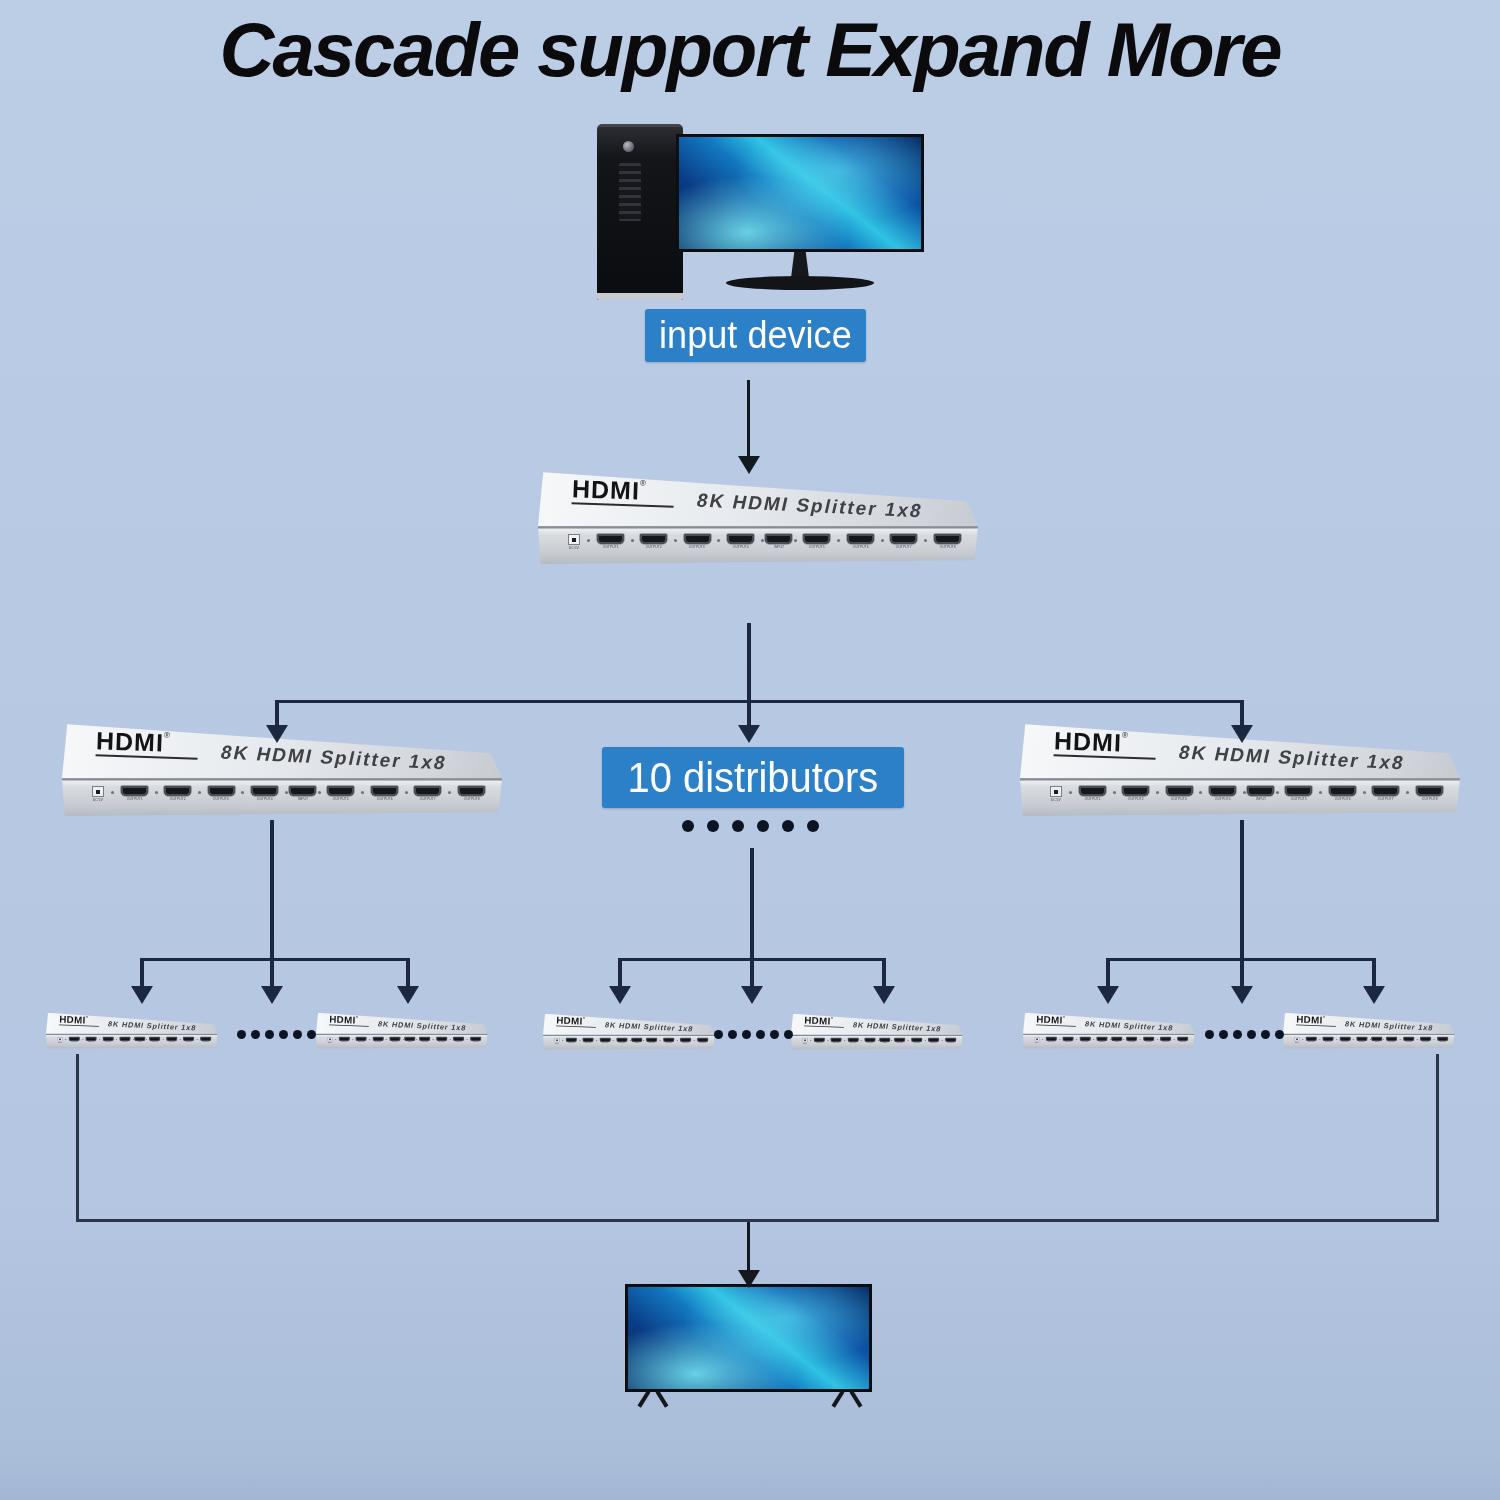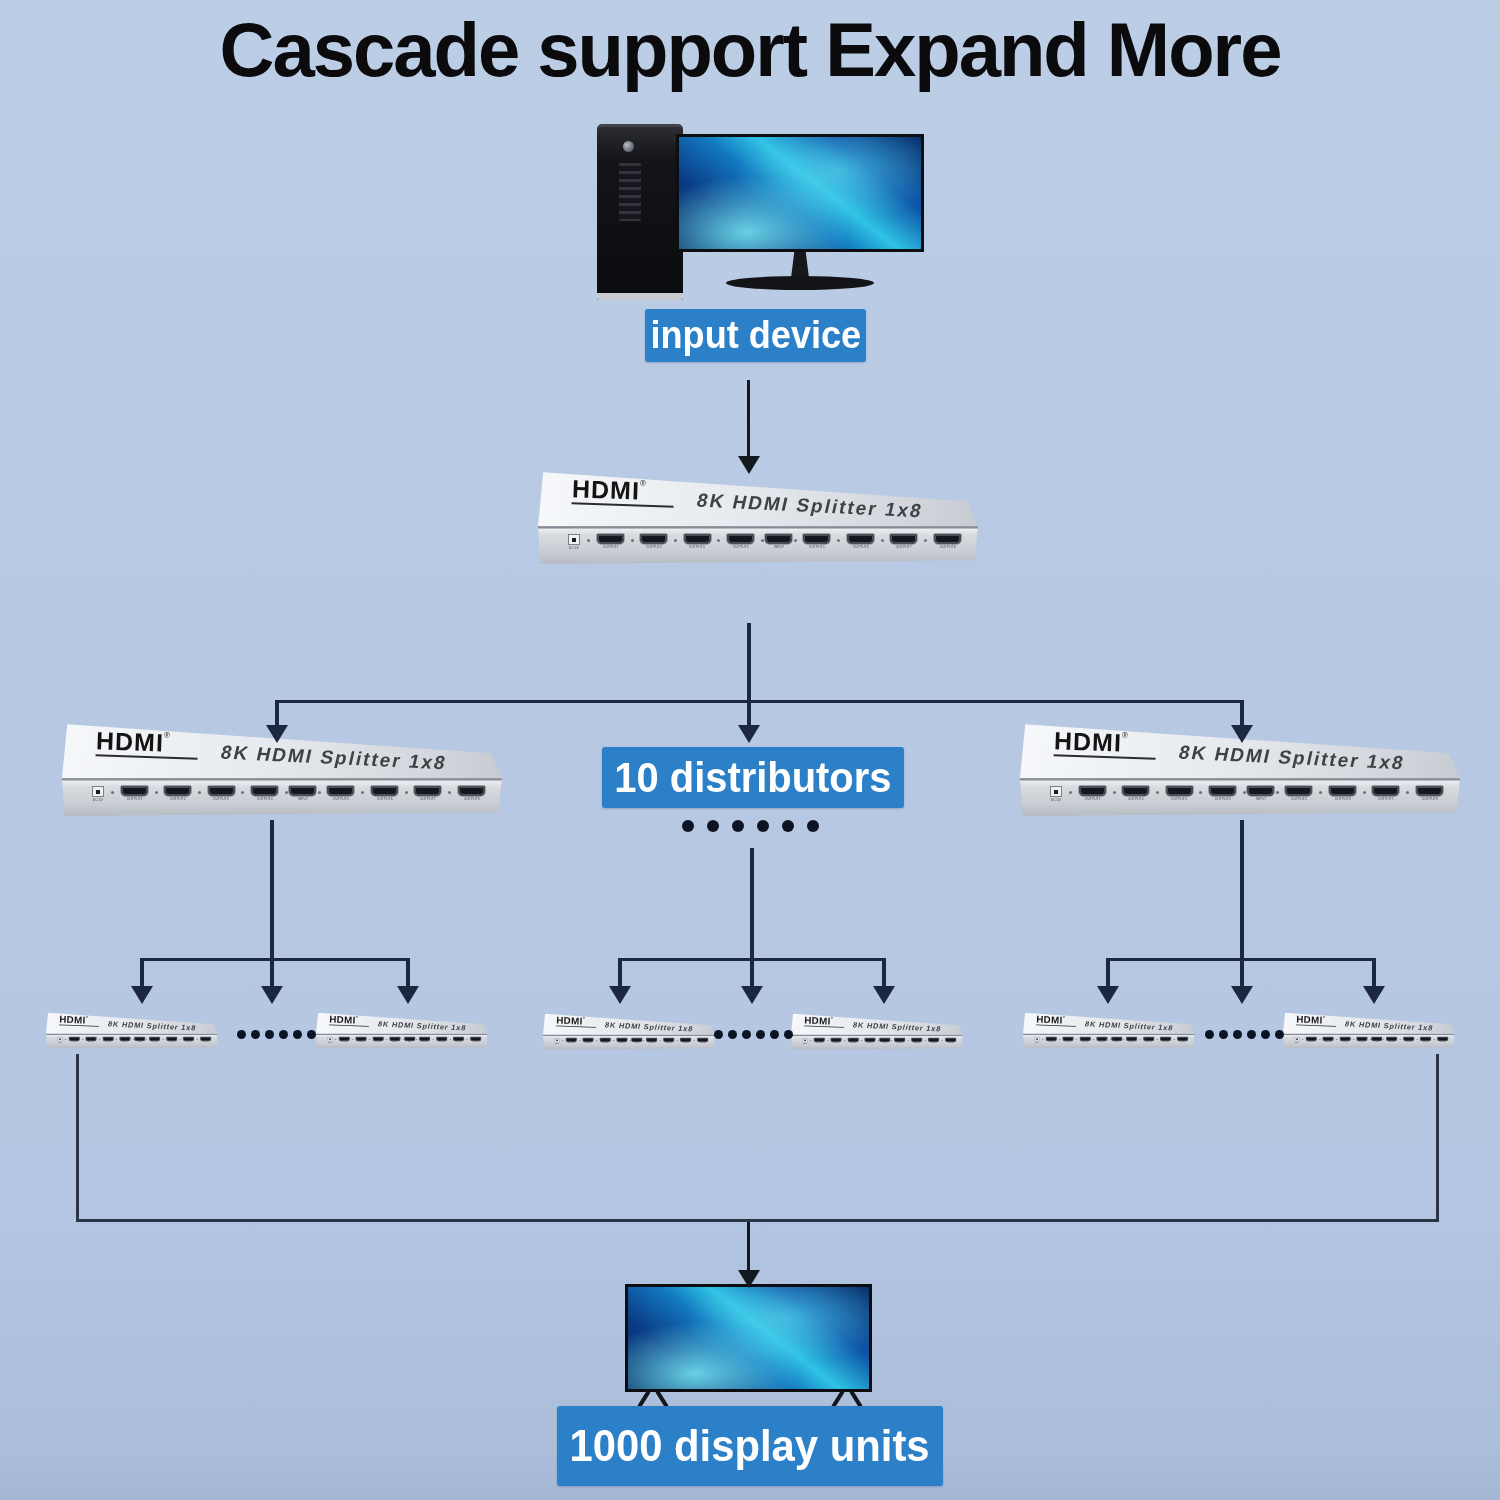--- a/index.html
+++ b/index.html
@@ -4,27 +4,27 @@
 <style>
   html,body{margin:0;padding:0;background:#9fb2cf;}
   #canvas{
     position:relative;width:1500px;height:1500px;overflow:hidden;
     background:linear-gradient(180deg,#bccde6 0%,#b8c9e3 40%,#b4c6e1 80%,#aabdd9 97%,#a3b7d4 100%);
     font-family:"Liberation Sans",sans-serif;
   }
   
   .title{
     position:absolute;top:6px;left:0;right:0;text-align:center;
-    font-size:76px;font-weight:bold;letter-spacing:-2px;color:#0b0b0d;
+    font-size:76px;font-weight:bold;letter-spacing:-2px;color:#0b0b0d;font-style:italic;
   }
   
   .blabel{
     position:absolute;background:#2b80c8;color:#fff;border-radius:3px;
     display:flex;align-items:center;justify-content:center;
-    font-weight:bold;z-index:6;box-shadow:0 1px 2px rgba(30,60,110,.25);
+    font-weight:normal;z-index:6;box-shadow:0 1px 2px rgba(30,60,110,.25);
   }
   .blabel>span{display:block;transform:scaleX(.95);white-space:nowrap;}
   
   .vline{position:absolute;width:4px;background:#1c2840;z-index:5;}
   .hline{position:absolute;height:3px;background:#1c2840;z-index:5;}
   .thin{width:3px;background:#14181f;}
   .conv{background:#2a3648;}
   .ah{position:absolute;width:0;height:0;z-index:5;
       border-left:11px solid transparent;border-right:11px solid transparent;
       border-top:18px solid #1c2840;}
@@ -113,23 +113,20 @@
   </div>
   <div class="m-neck"></div>
   <div class="m-base"></div>
 
   <div class="blabel" style="left:645px;top:309px;width:221px;height:53px;font-size:38px;">
       <span>input device</span>
     </div>
   <div class="blabel" style="left:602px;top:747px;width:302px;height:61px;font-size:42px;">
       <span>10 distributors</span>
     </div>
-  <div class="blabel" style="left:557px;top:1406px;width:386px;height:80px;font-size:44px;">
-      <span>1000 display units</span>
-    </div>
 
   <div class="vline thin" style="left:747px;top:380px;height:76px;"></div>
   <div class="ah black" style="left:738px;top:456px;"></div>
 
   <div class="vline" style="left:747px;top:623px;height:77px;"></div>
   <div class="hline" style="left:275px;top:700px;width:969px;"></div>
   <div class="vline" style="left:275px;top:700px;height:27px;"></div>
   <div class="ah" style="left:266px;top:725px;"></div>
   <div class="vline" style="left:747px;top:700px;height:27px;"></div>
   <div class="ah" style="left:738px;top:725px;"></div>

